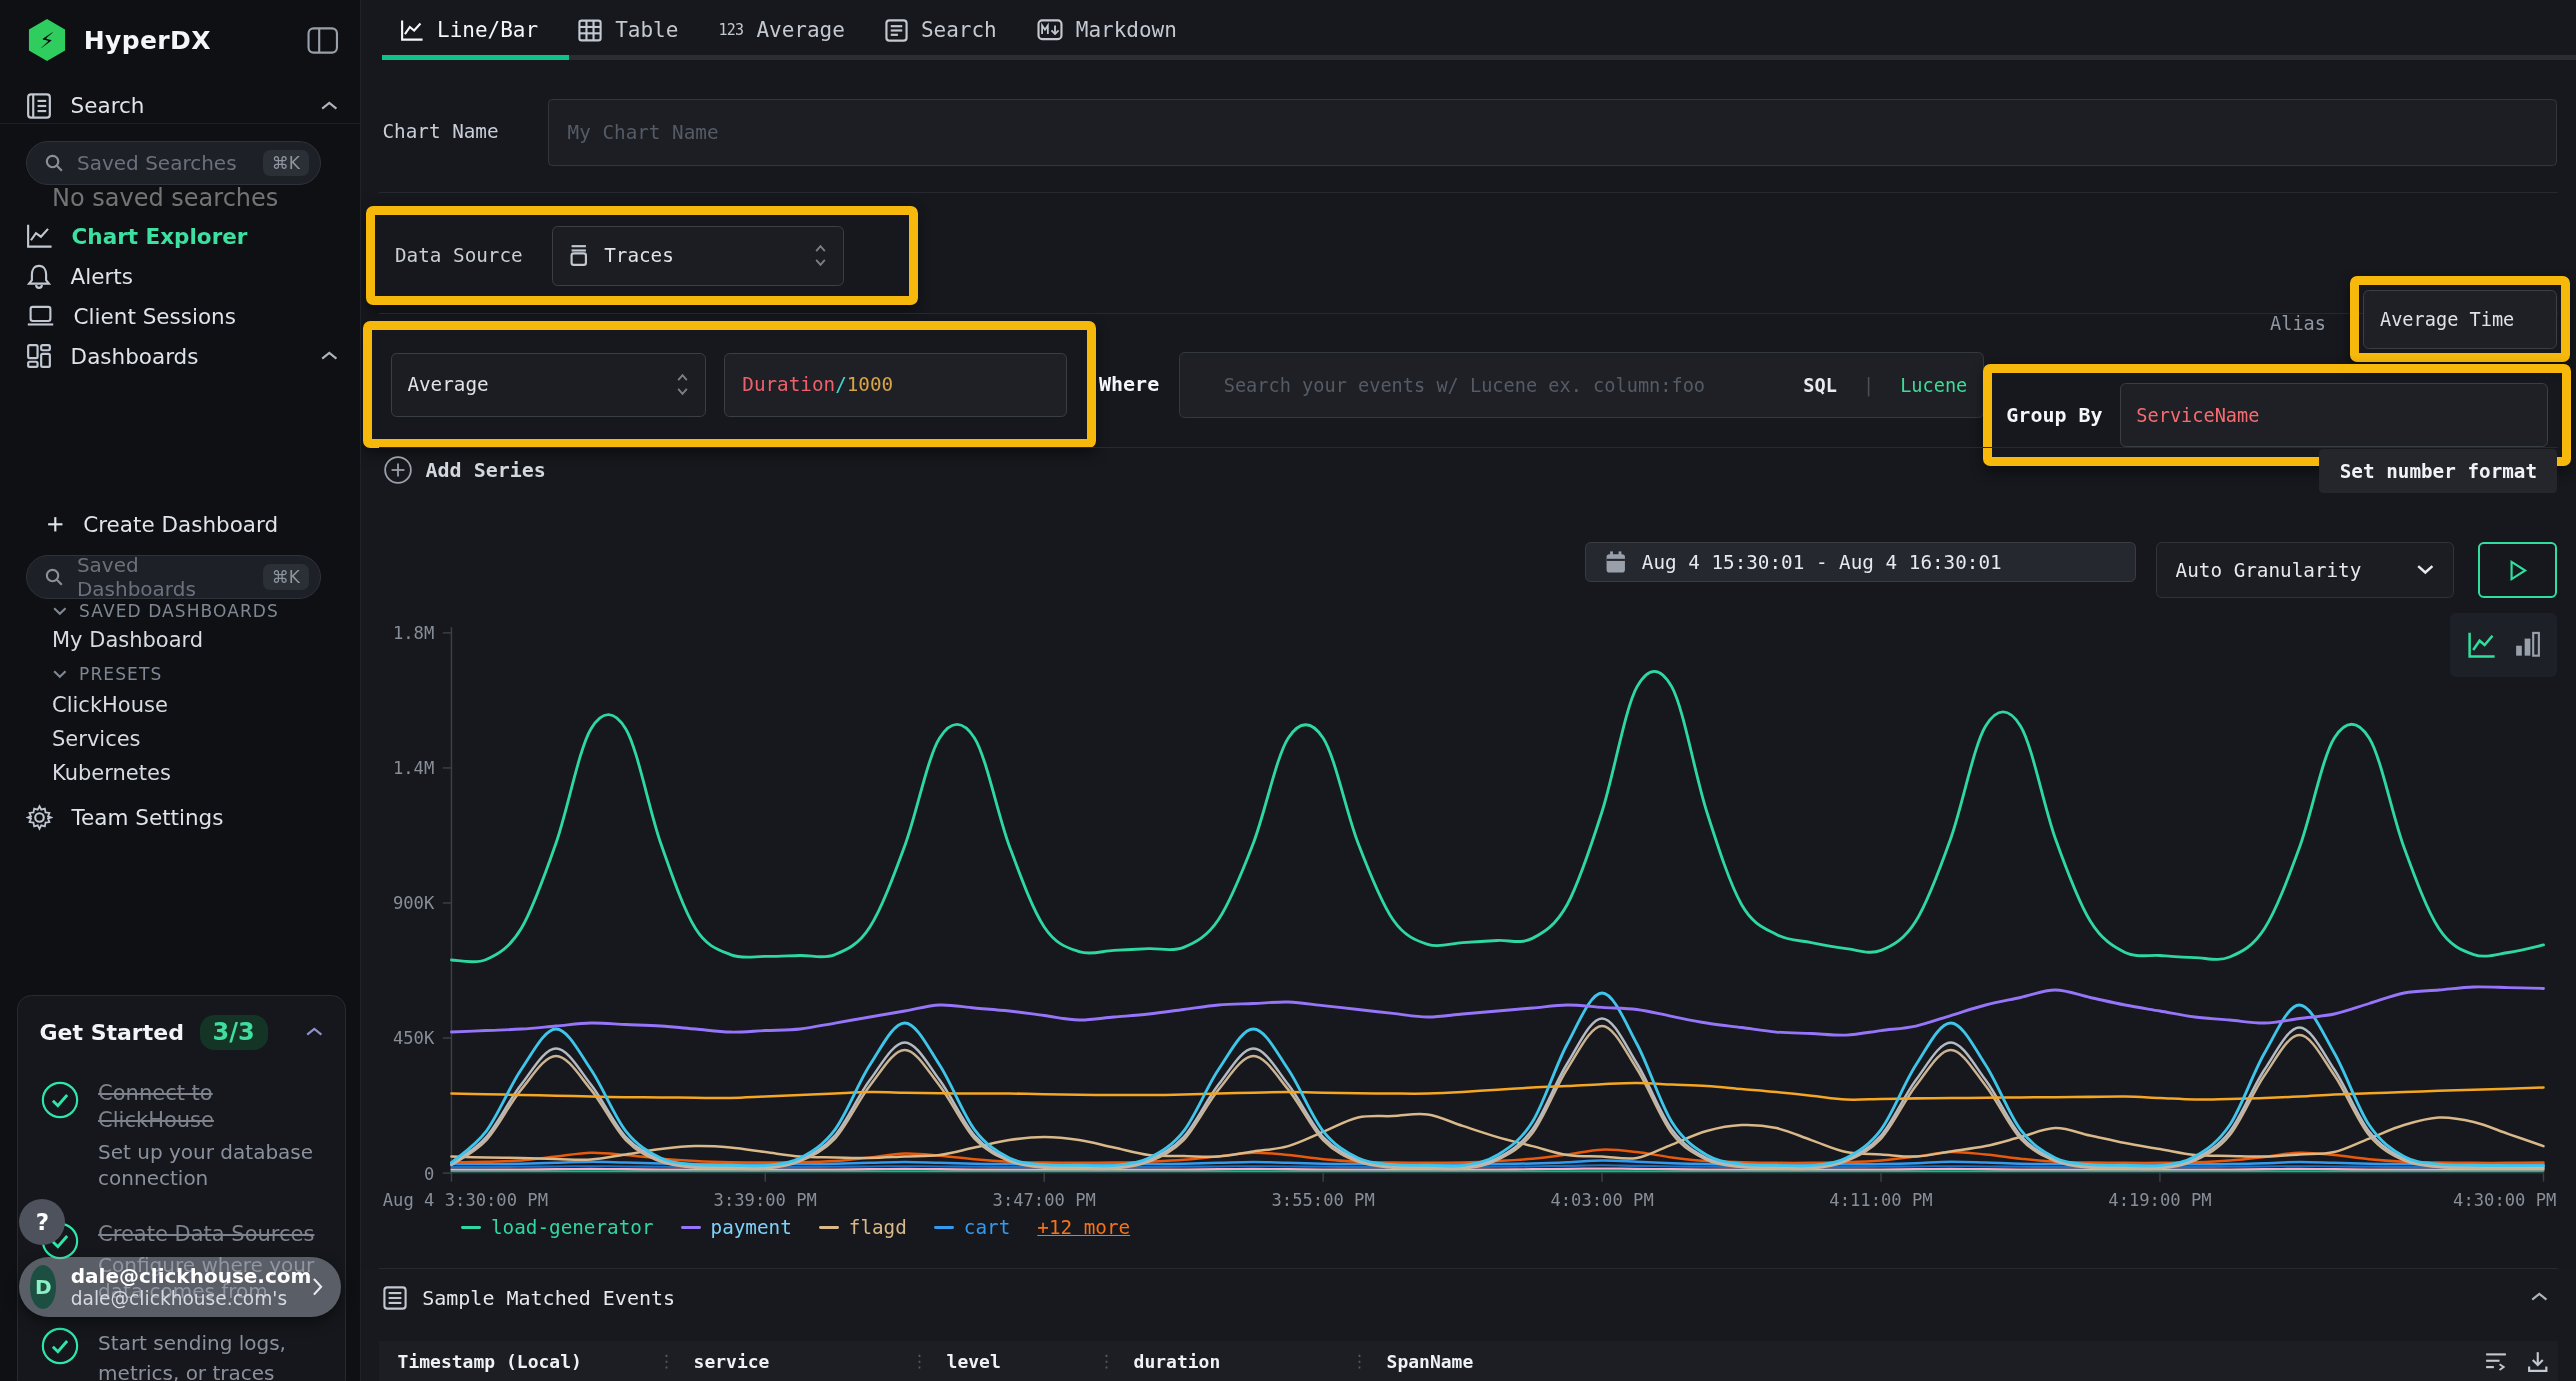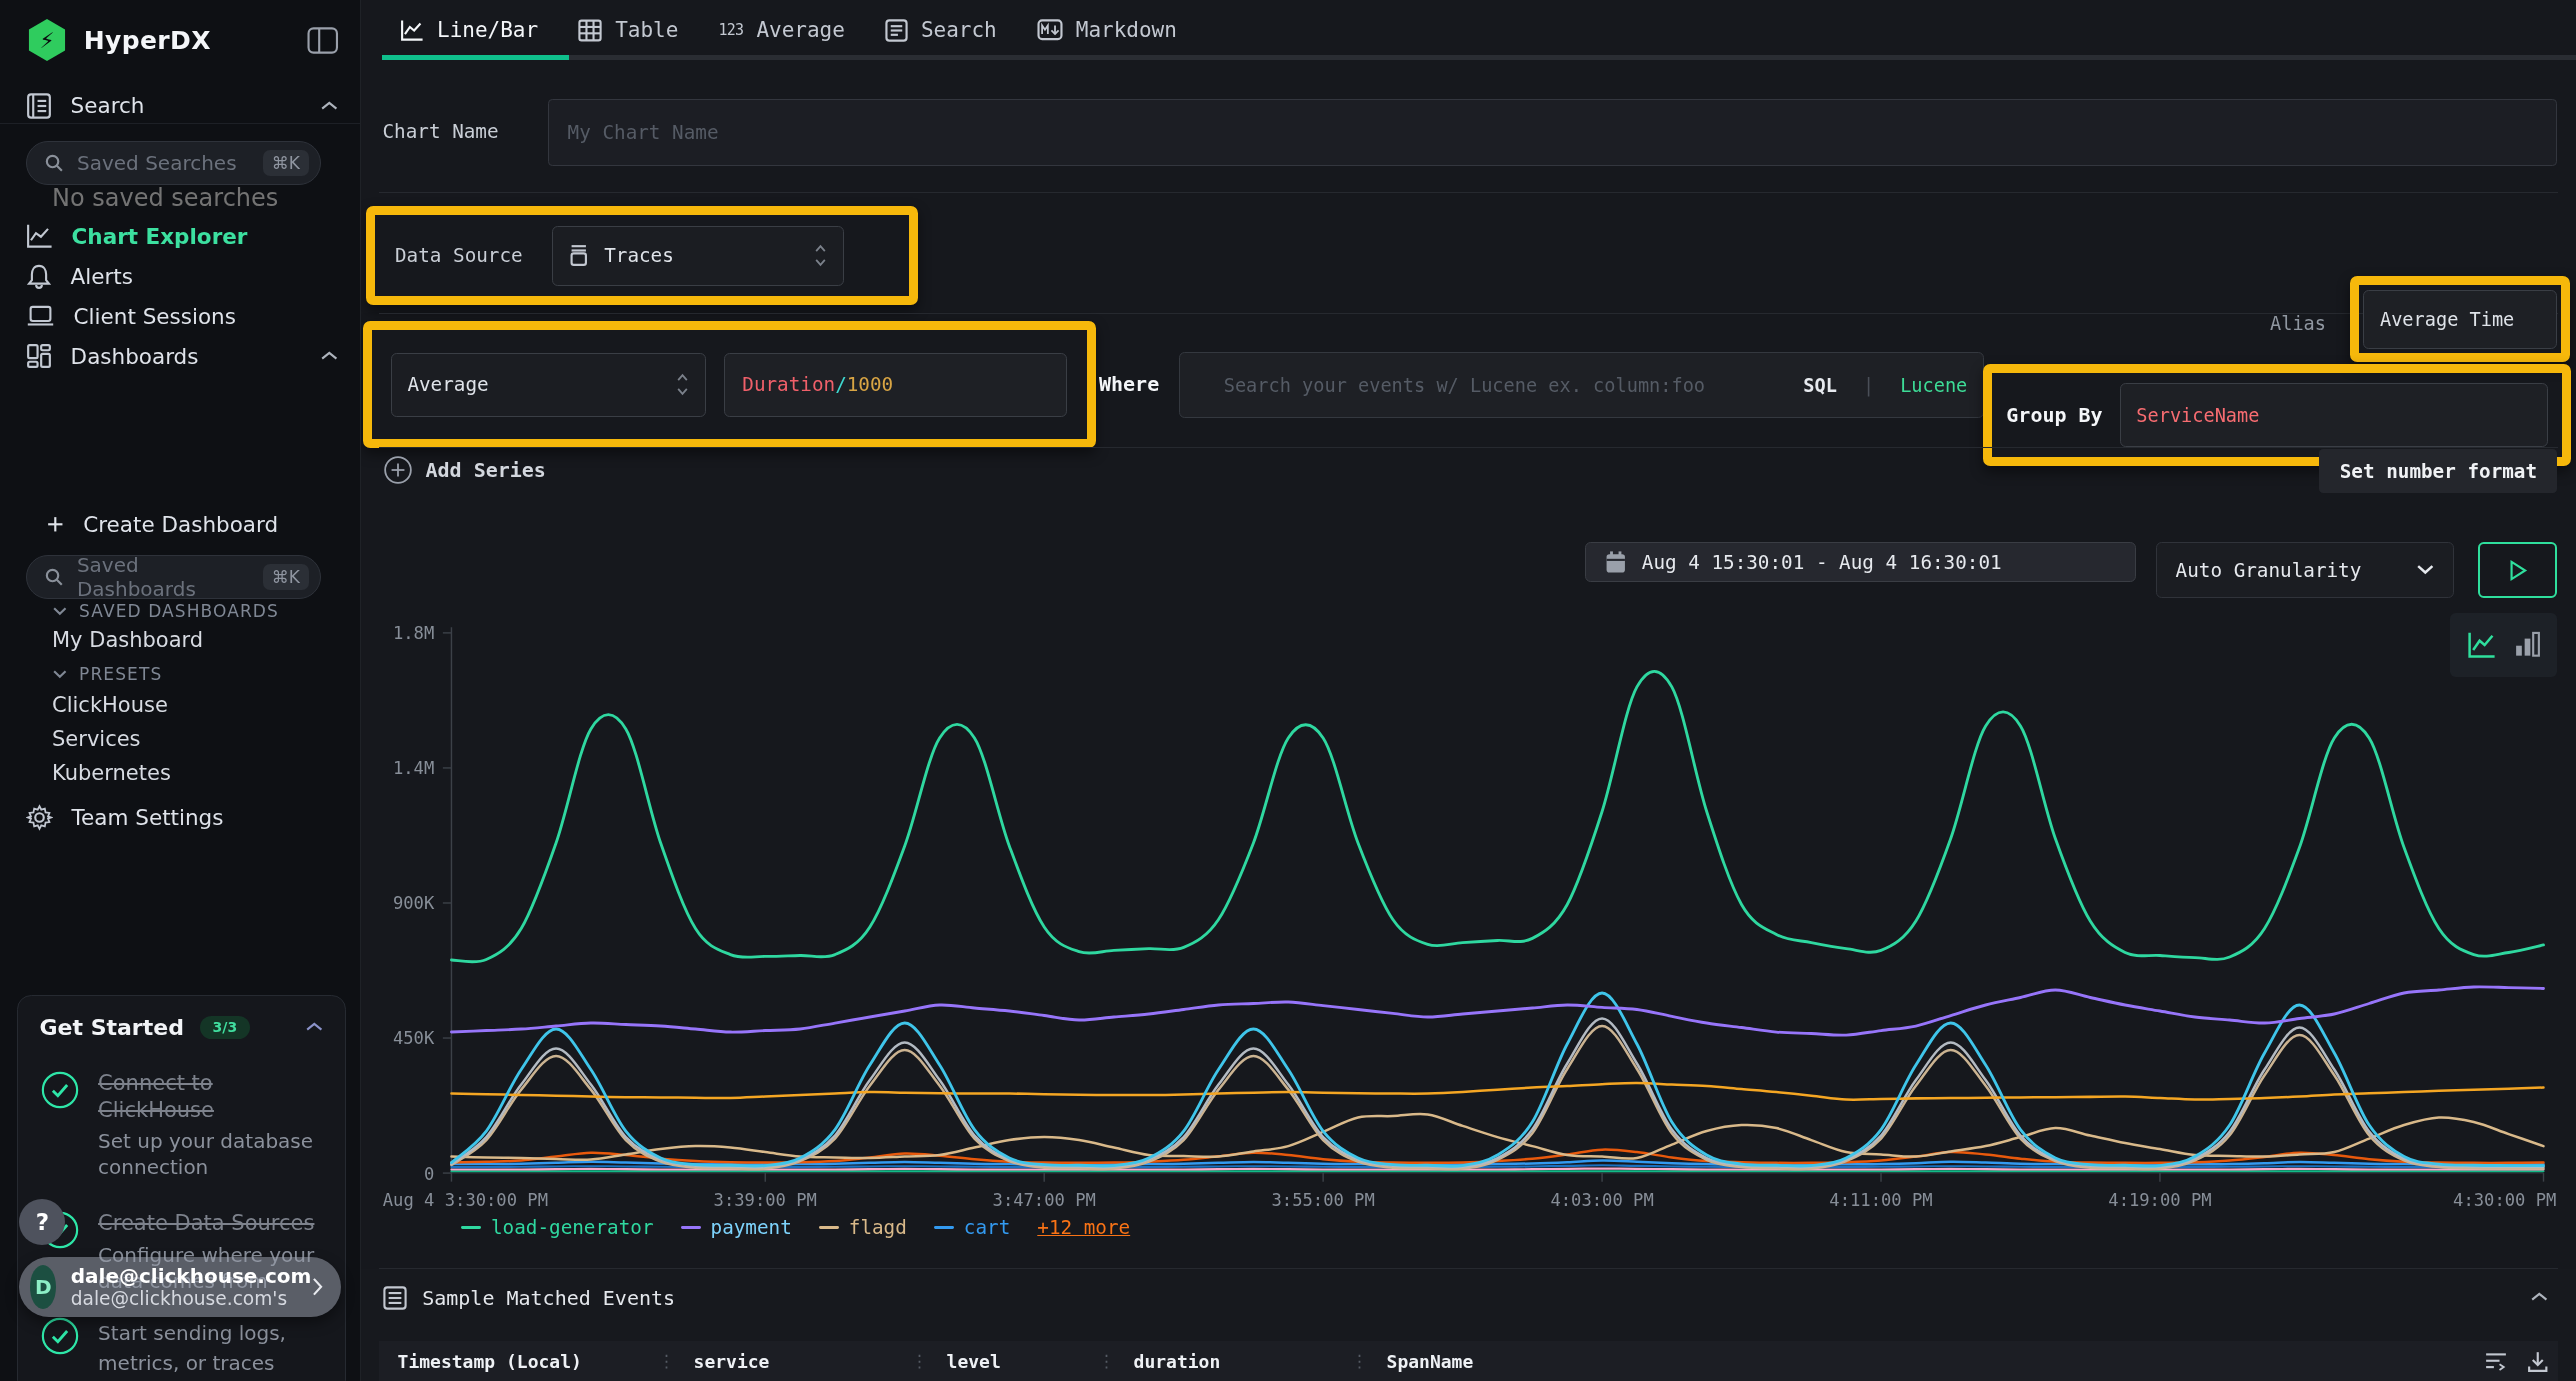--- a/index.html
+++ b/index.html
@@ -23,21 +23,21 @@
   .pill-ph { color:#6b717c; font-size:20px; margin-left:13px; }
   .kbd { margin-left:auto; background:#2b2f36; border-radius:7.2px; padding:2.9px 8.6px; color:#8f95a0; font-size:17px; }
   .dim-text { color:#737373; font-size:24px;text-align:center; }
   .sub-item { color:#d7dbe2; font-size:21px; }
   .sec-head { display:flex; align-items:center; gap:11.4px; color:#7f8794; font-size:17px; letter-spacing:1.1px; font-weight:500; }
   
   .gs-card { position:absolute; left:17px; right:14.3px; top:995px; bottom:-14.3px; background:#15171c;
              border:1.4px solid #262a31; border-radius:14.3px; overflow:hidden; padding:18.6px 21.5px; }
   .gs-head { display:flex; align-items:center; }
   .gs-title { color:#f2f4f7; font-size:22px; font-weight:bold; }
-  .gs-badge { margin-left:15.7px; background:#143526; color:#40dd9e; font-size:14px; font-weight:bold; border-radius:14.3px; padding:3.6px 13px; }
+  .gs-badge { margin-left:15.7px; background:#143526; color:#40dd9e; font-size:24px; font-weight:bold; border-radius:14.3px; padding:3.6px 13px; }
   .gs-item { display:flex; gap:18.6px; margin-top:30px; }
   .gs-check { flex:0 0 40px; }
   .gs-text { width:222px; }
   .gs-item-title { color:#7d828c; font-size:21px; text-decoration:line-through; line-height:1.3; }
   .gs-item-sub { color:#8b919c; font-size:20px; line-height:1.3; margin-top:4.3px; }
   .help-btn { position:absolute; left:19.3px; top:1199px; width:46px; height:46px; border-radius:50%; background:#4e525d;
               color:#fff; font-size:23px; font-weight:bold; display:flex; align-items:center; justify-content:center; z-index:8; }
   .user-chip { position:absolute; left:18.6px; right:18.6px; top:1257px; height:60px; border-radius:30px;
                background:rgba(148,153,166,.55); display:flex; align-items:center; padding:0 17px 0 11.4px; z-index:7;
                box-shadow:0 5.7px 14.3px rgba(0,0,0,.4); }

